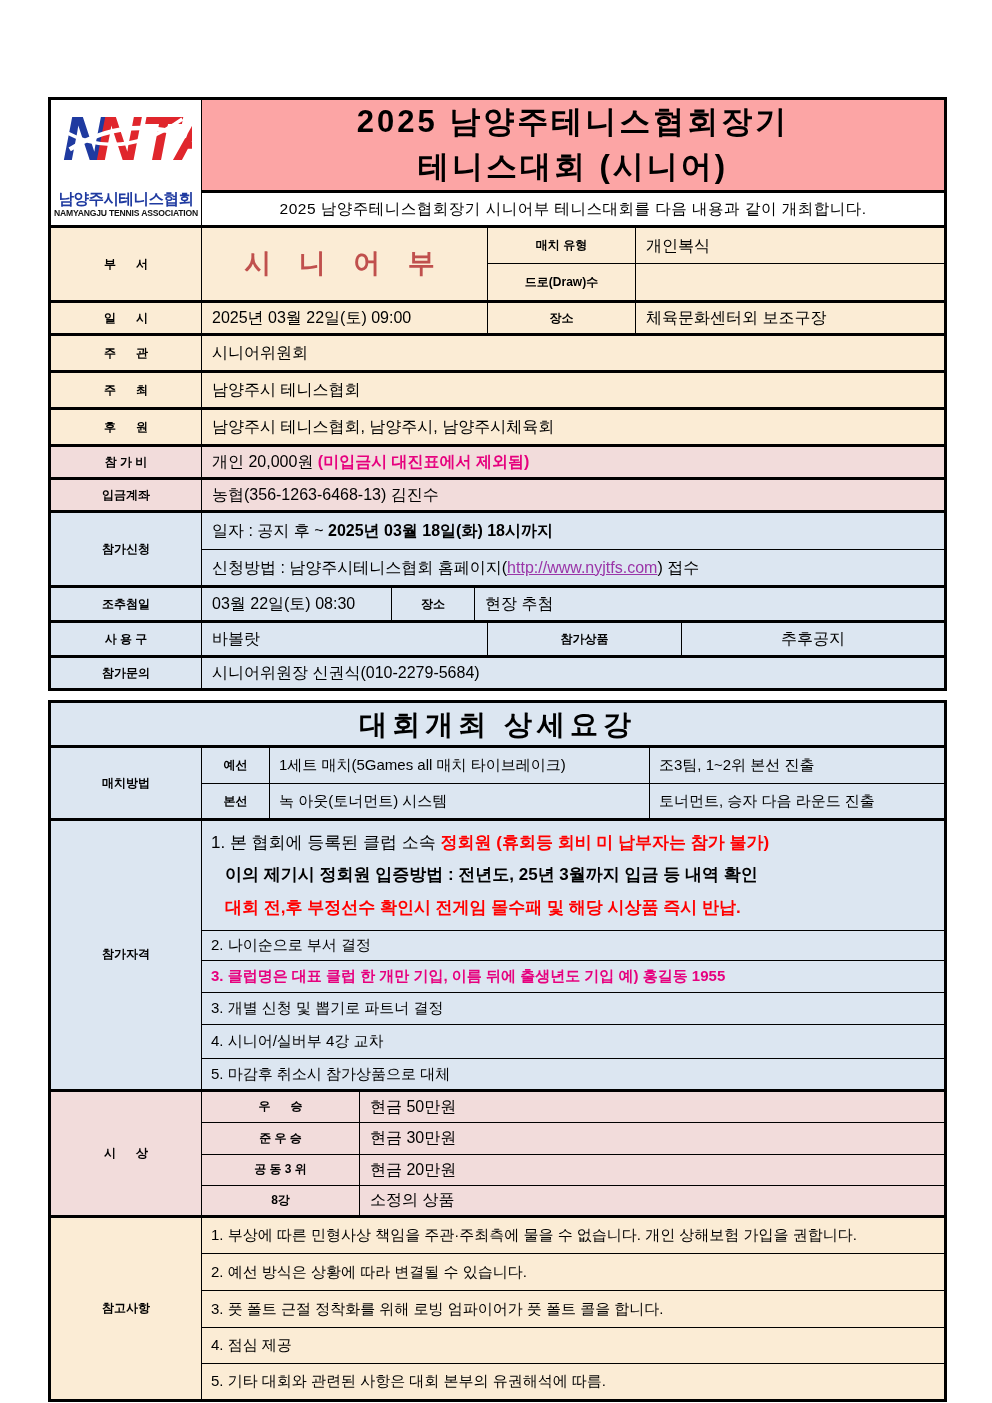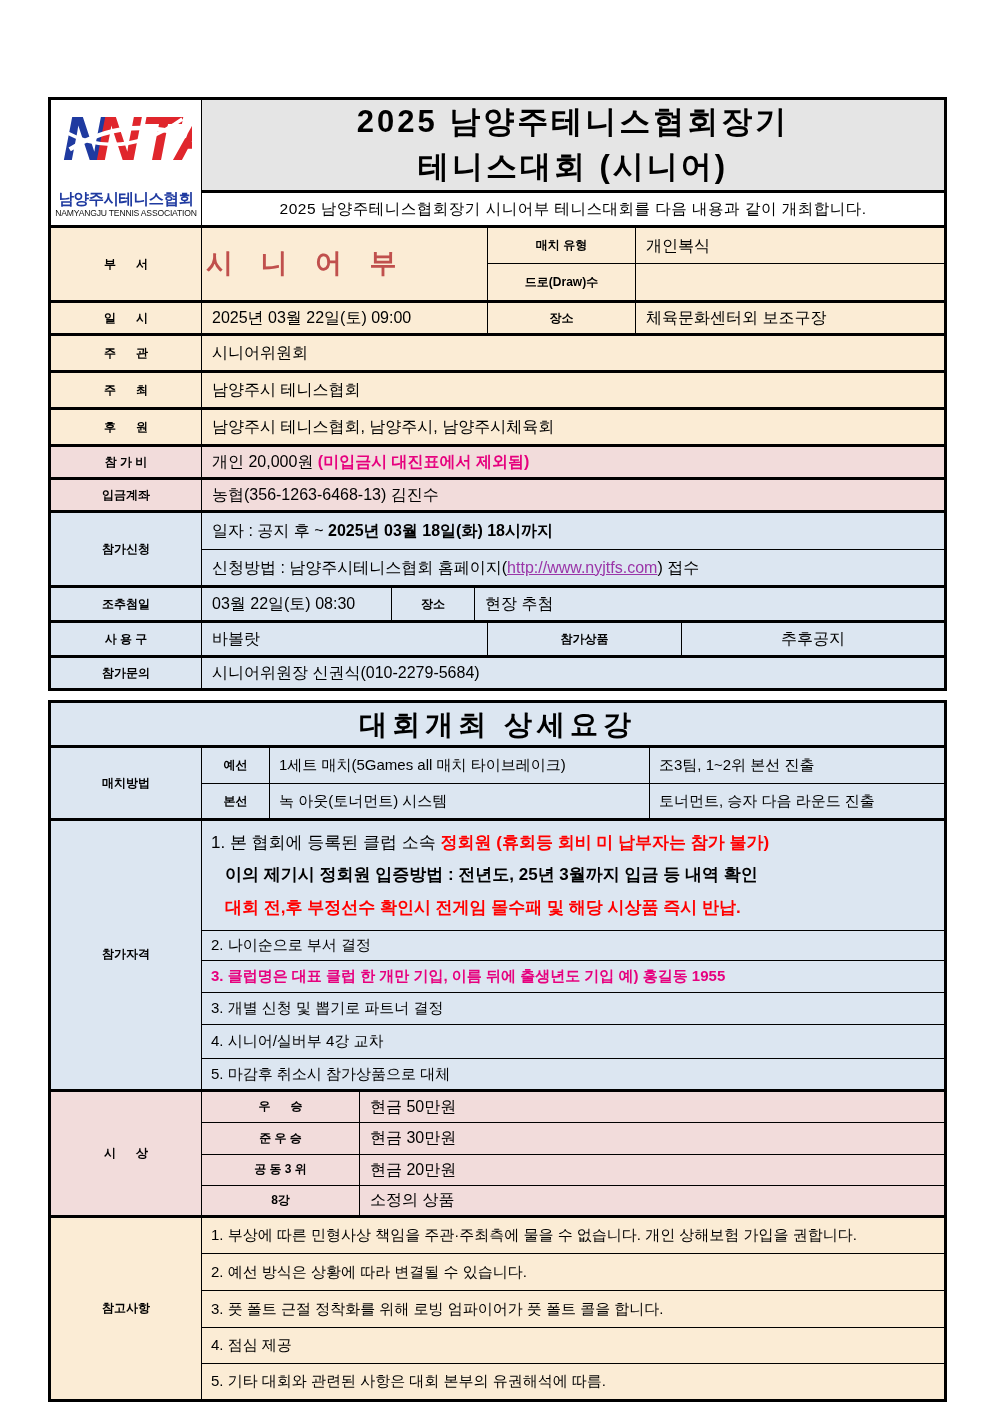--- a/index.html
+++ b/index.html
@@ -11,51 +11,51 @@
   table{border-collapse:collapse;table-layout:fixed;width:896px;}
   table{border:3px solid #000;}
   td{
     border:1px solid #000;border-top-width:3px;
     padding:0 4px;vertical-align:middle;overflow:hidden;
     font-size:16px;line-height:1.25;
   }
   td.thin{border-top-width:1px;}
   .gap{height:9px;}
   
-  .bg-green{background:#e5e5e5;}
+  .bg-green{background:#fca5a5;}
   .bg-cream{background:#fbecd5;}
   .bg-pink{background:#f2dcdb;}
   .bg-blue{background:#dce6f1;}
   .bg-white{background:#ffffff;}
   
   .lbl{font-weight:bold;text-align:center;white-space:pre;font-size:12px;}
   .val{text-align:left;padding-left:10px;white-space:nowrap;}
   .ctr{text-align:center;}
   .big-title{
     text-align:center;font-weight:bold;font-size:31px;letter-spacing:3px;line-height:1.45;
   }
   .subtitle{text-align:center;font-size:15.5px;letter-spacing:0.5px;}
   .dept-value{
-    font-weight:bold;font-size:27px;letter-spacing:10px;color:#c0504d;
+    text-align:center;font-weight:bold;font-size:27px;letter-spacing:10px;color:#c0504d;
   }
   .details-title{
     text-align:center;font-weight:bold;font-size:28px;letter-spacing:5px;
   }
   .bold{font-weight:bold;}
   .red{color:#ff0000;font-weight:bold;}
   .magenta{color:#e6007e;font-weight:bold;}
   .link{color:#9a35a8;text-decoration:underline;cursor:pointer;}
   .item{font-size:15px;padding-left:9px;}
   .item-magenta{color:#e6007e;font-weight:bold;}
   .elig1{font-size:17px;padding:6px 4px 6px 9px;line-height:1.9;white-space:nowrap;}
   .ind{padding-left:14px;display:inline-block;}
   
   .logo-cell{text-align:center;vertical-align:middle;padding:2px;}
   .logo-kr{color:#1f3aa0;font-weight:bold;font-size:15.5px;letter-spacing:-0.5px;white-space:nowrap;}
-  .logo-en{color:#111;font-size:8.6px;font-weight:normal;letter-spacing:-0.2px;white-space:nowrap;}
+  .logo-en{color:#111;font-size:8.6px;font-weight:bold;letter-spacing:-0.2px;white-space:nowrap;}
 </style>
 </head>
 <body>
 
 <div class="doc">
 
   <table>
     <colgroup>
       <col style="width:152px">
         <col style="width:190px">

